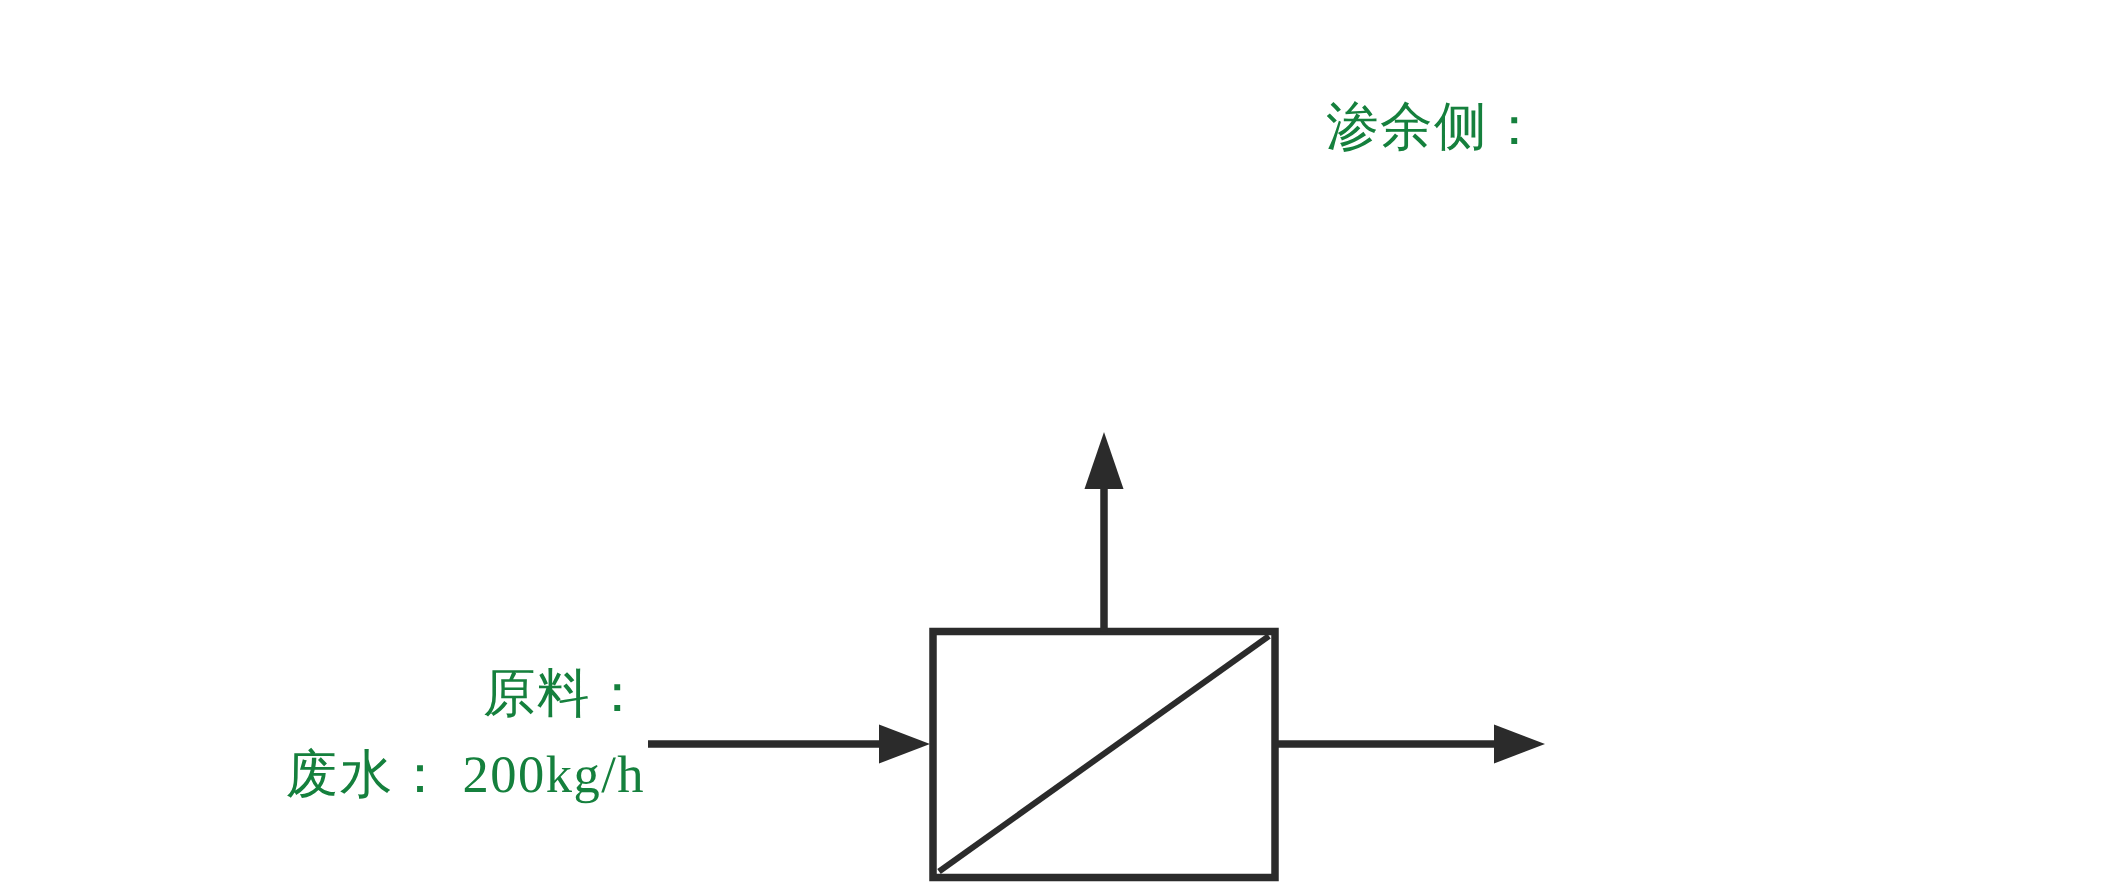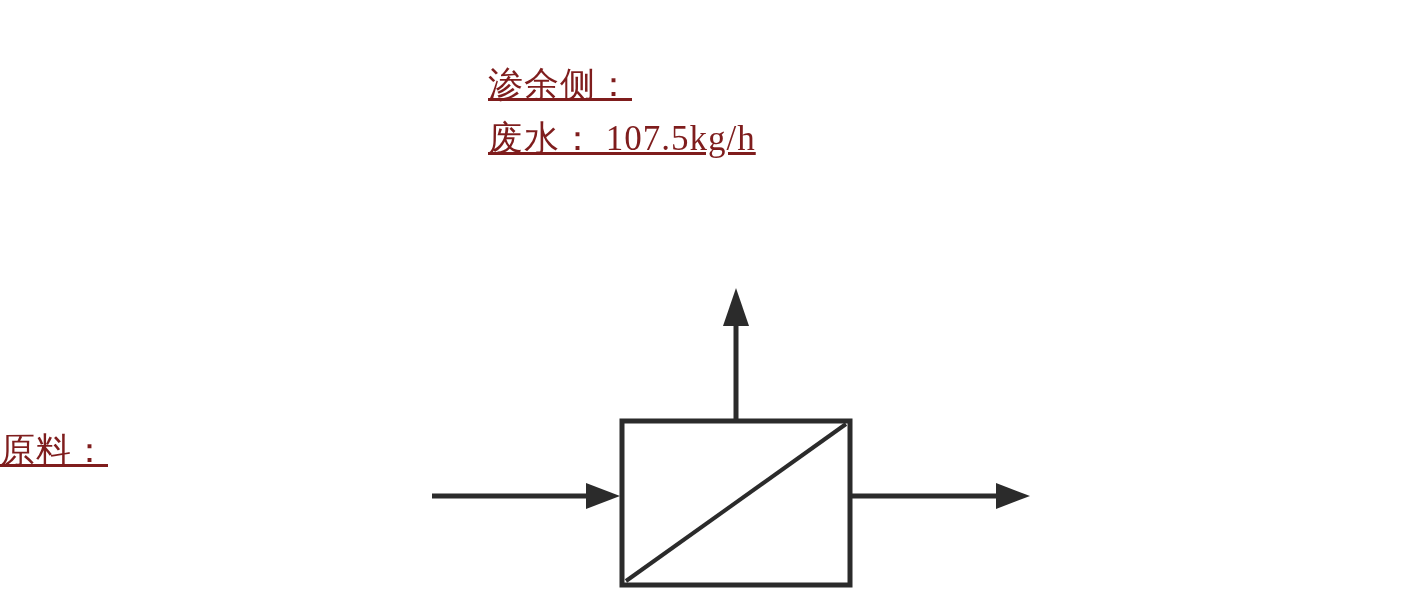--- a/index.html
+++ b/index.html
@@ -18,38 +18,37 @@
   }
   .diagram-svg {
     position: absolute;
     left: 0;
     top: 0;
     width: 1411px;
     height: 595px;
   }
   .label-block {
     position: absolute;
-    text-align: left;
+    text-align: right;
     font-size: 35px;
     line-height: 54px;
-    color: #7f1d1d;
+    color: #15803d;
     letter-spacing: 1px;
-    text-decoration: underline;
   }
   .label-line {
     white-space: pre;
   }
   .block-retentate {
     left: 488px;
     top: 58px;
     width: 540px;
   }
   .block-feed {
     left: 0px;
-    top: 424px;
+    top: 436px;
     width: 430px;
   }
   .block-permeate {
     left: 1040px;
     top: 408px;
     width: 360px;
   }
 </style>
 </head>
 <body>
@@ -67,21 +66,21 @@
 
     <line x1="736" y1="421" x2="736" y2="322" stroke="#2b2b2b" stroke-width="5"></line>
     <polygon points="723,326 736,288 749,326" fill="#2b2b2b"></polygon>
 
     <line x1="852" y1="496" x2="1002" y2="496" stroke="#2b2b2b" stroke-width="5"></line>
     <polygon points="996,483 1030,496 996,509" fill="#2b2b2b"></polygon>
   </svg>
 
   <div class="label-block block-retentate">
     <div class="label-line">渗余侧：</div>
-    <div class="label-line">废水： 107.5kg/h</div>
   </div>
 
   <div class="label-block block-feed">
     <div class="label-line">原料：</div>
+    <div class="label-line">废水： 200kg/h</div>
   </div>
 
 
 </div>
 
 </body></html>

